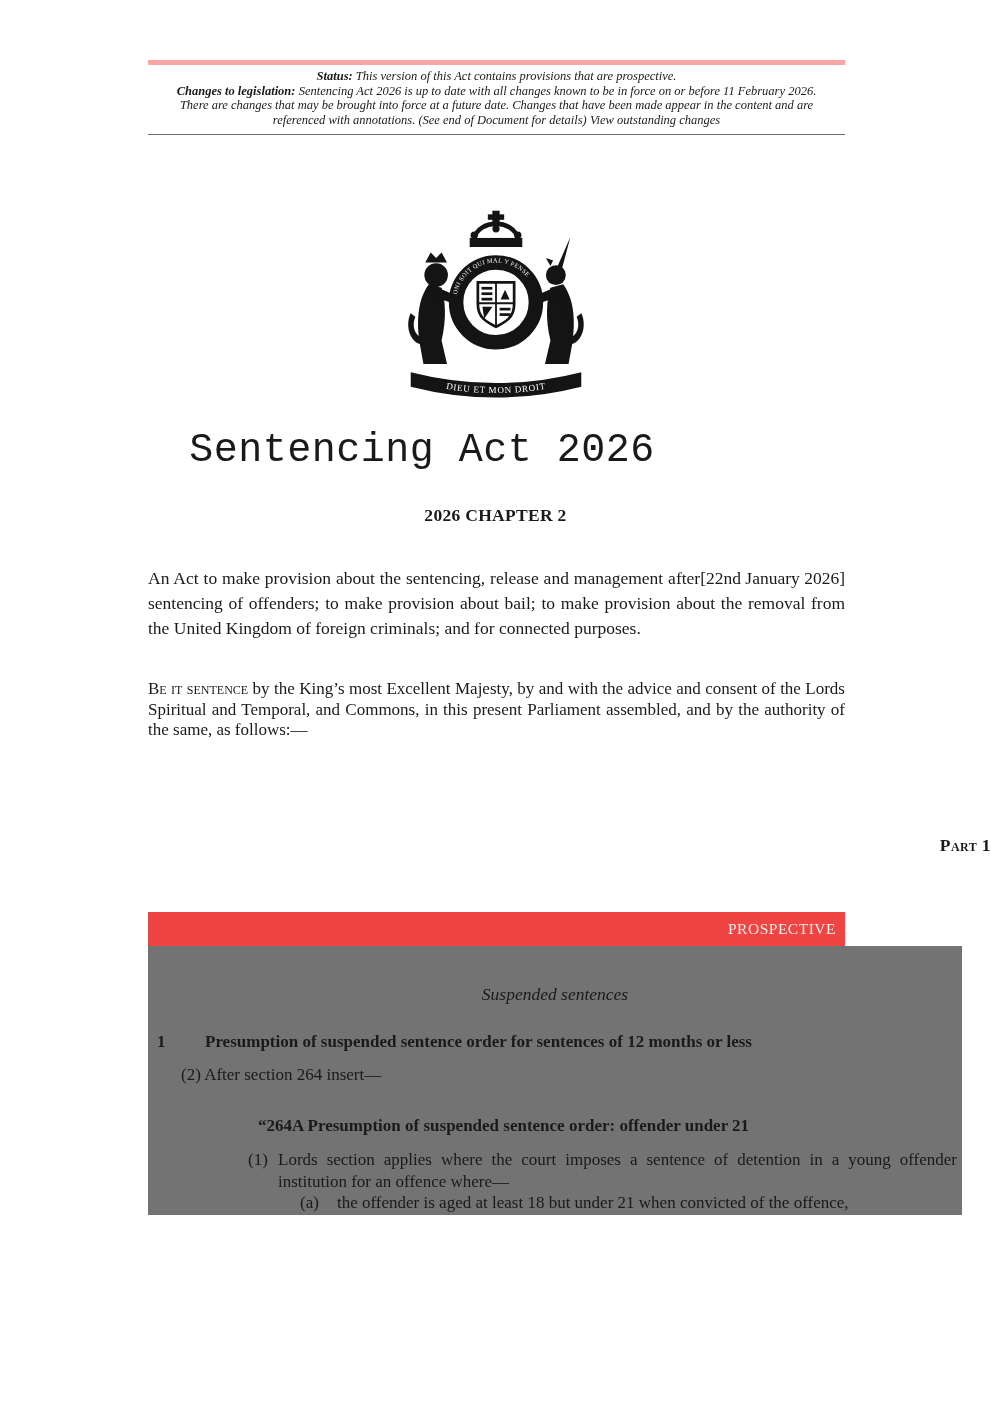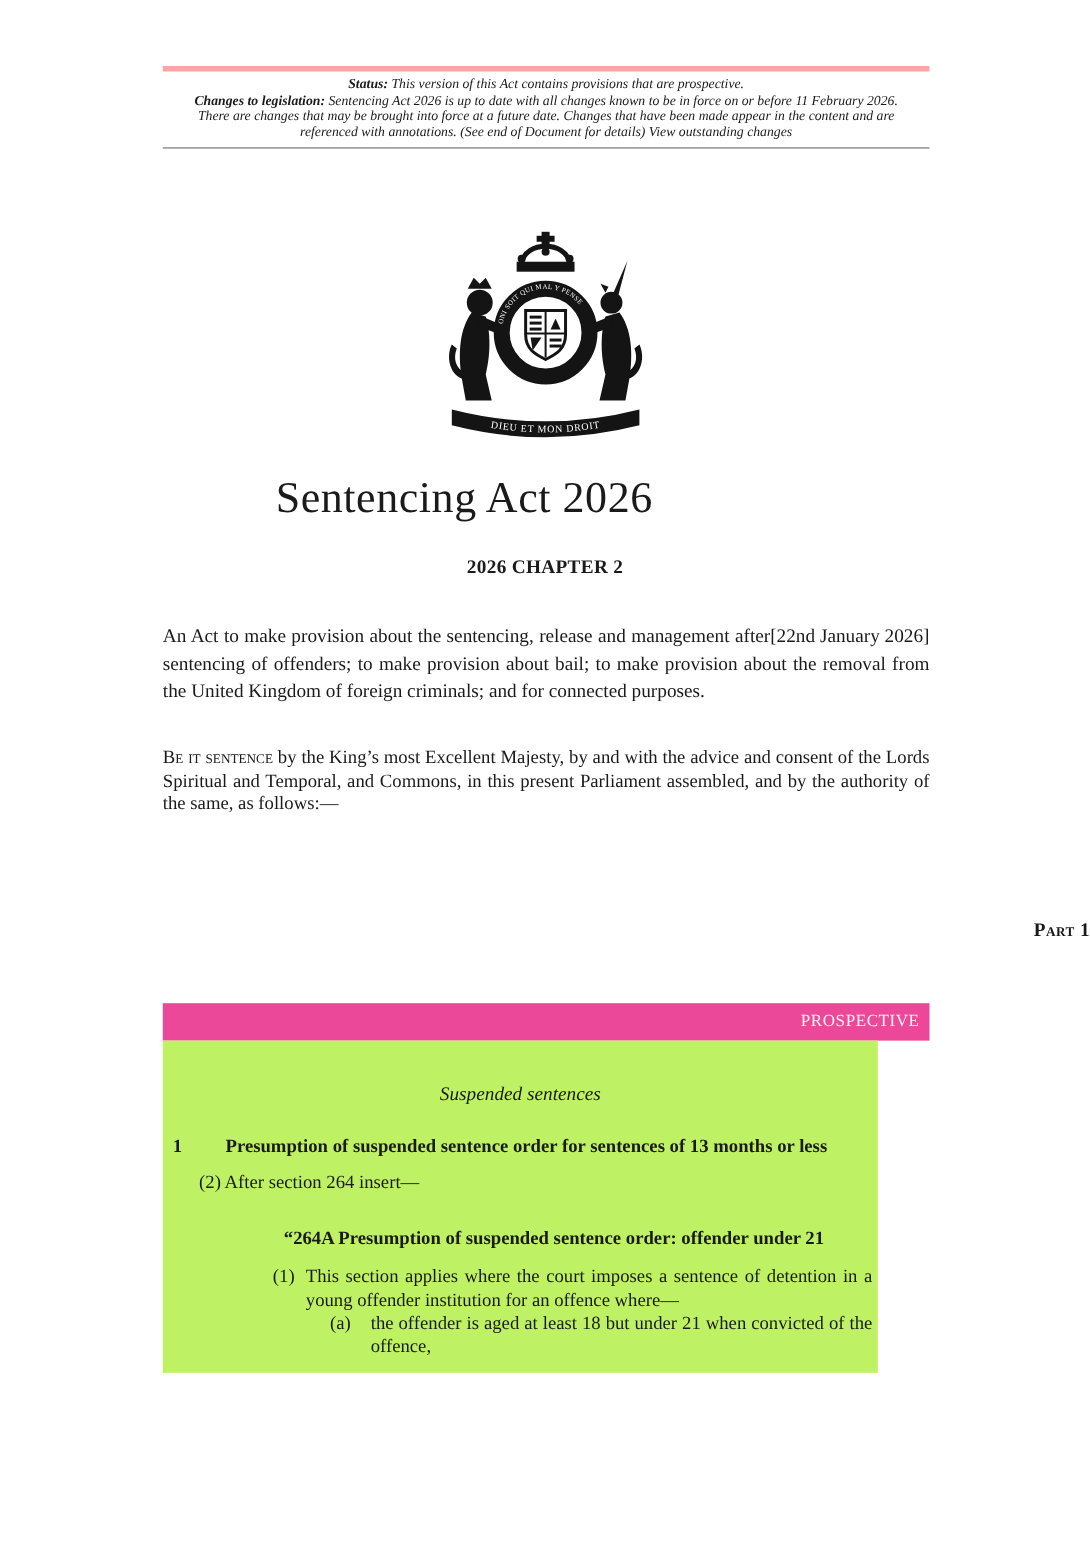--- a/index.html
+++ b/index.html
@@ -25,21 +25,21 @@
 
   
   .crest-wrap {
     position:absolute; top:208px; left:0; width:991px;
     display:flex; justify-content:center;
   }
 
   
   .act-title {
     position:absolute; top:428px; left:0; width:844px;
-    text-align:center; font-size:40px; font-weight:400; letter-spacing:0.5px;
+    text-align:center; font-size:40px; font-weight:400; letter-spacing:0.5px;font-family:Liberation Mono, monospace;
   }
   .chapter-line {
     position:absolute; top:505px; left:0; width:991px;
     text-align:center; font-size:17.5px; font-weight:700; letter-spacing:0.3px;
   }
 
   
   .long-title {
     position:absolute; top:566px; left:148px; width:697px;
     font-size:17.5px; line-height:25px; text-align:justify;
@@ -57,29 +57,29 @@
     font-weight:700; font-size:17.5px; font-variant:small-caps; letter-spacing:0.4px;
   }
   .part-title {
     position:absolute; top:872px; left:0; width:991px; text-align:center;
     font-size:17px; font-variant:small-caps; letter-spacing:0.6px;
   }
 
   
   .prospective-banner {
     position:absolute; top:912px; left:148px; width:697px; height:34px;
-    background:#ec4899; color:#f2f1ec;
+    background:#ef4444; color:#f2f1ec;
     display:flex; align-items:center; justify-content:flex-end;
     padding-right:9px; font-size:15.5px; letter-spacing:0.5px;
   }
 
   
   .section-box {
-    position:absolute; top:946px; left:148px; width:650px;
-    background:#bef264; padding-bottom:14px;
+    position:absolute; top:946px; left:148px; width:814px;
+    background:#737373; padding-bottom:2px;
   }
   .crossheading {
     margin-top:37px; text-align:center;
     font-style:italic; font-size:17.5px; line-height:22px;
   }
   .section-head-row { margin-top:26px; display:flex; font-weight:700; font-size:17px; line-height:22px; }
   .sec-num { width:57px; padding-left:9px; flex:none; }
   .sec-heading { flex:1; font-size:17px; font-weight:700; }
   .subsec { margin:11px 4px 0 33px; font-size:17px; line-height:22px; }
   .subsec + .subsec { margin-top:0; }
@@ -185,29 +185,29 @@
 
   <div class="prospective-banner">
     <span>PROSPECTIVE</span>
   </div>
 
   <section class="section-box">
     <p class="crossheading">Suspended sentences</p>
 
     <div class="section-head-row">
       <span class="sec-num">1</span>
-      <span class="sec-heading">Presumption of suspended sentence order for sentences of 13 months or less</span>
+      <span class="sec-heading">Presumption of suspended sentence order for sentences of 12 months or less</span>
     </div>
 
     <p class="subsec">(2) After section 264 insert—</p>
 
     <h3 class="inserted-heading">“264A Presumption of suspended sentence order: offender under 21</h3>
 
     <p class="ins-sub">
-      <span class="num">(1)</span><span>This section applies where the court imposes a sentence of detention in a young offender institution for an offence where—</span>
+      <span class="num">(1)</span><span>Lords section applies where the court imposes a sentence of detention in a young offender institution for an offence where—</span>
     </p>
 
     <p class="ins-para">
       <span class="num">(a)</span><span>the offender is aged at least 18 but under 21 when convicted of the offence,</span>
     </p>
   </section>
 
 </div>
 
 </body></html>

